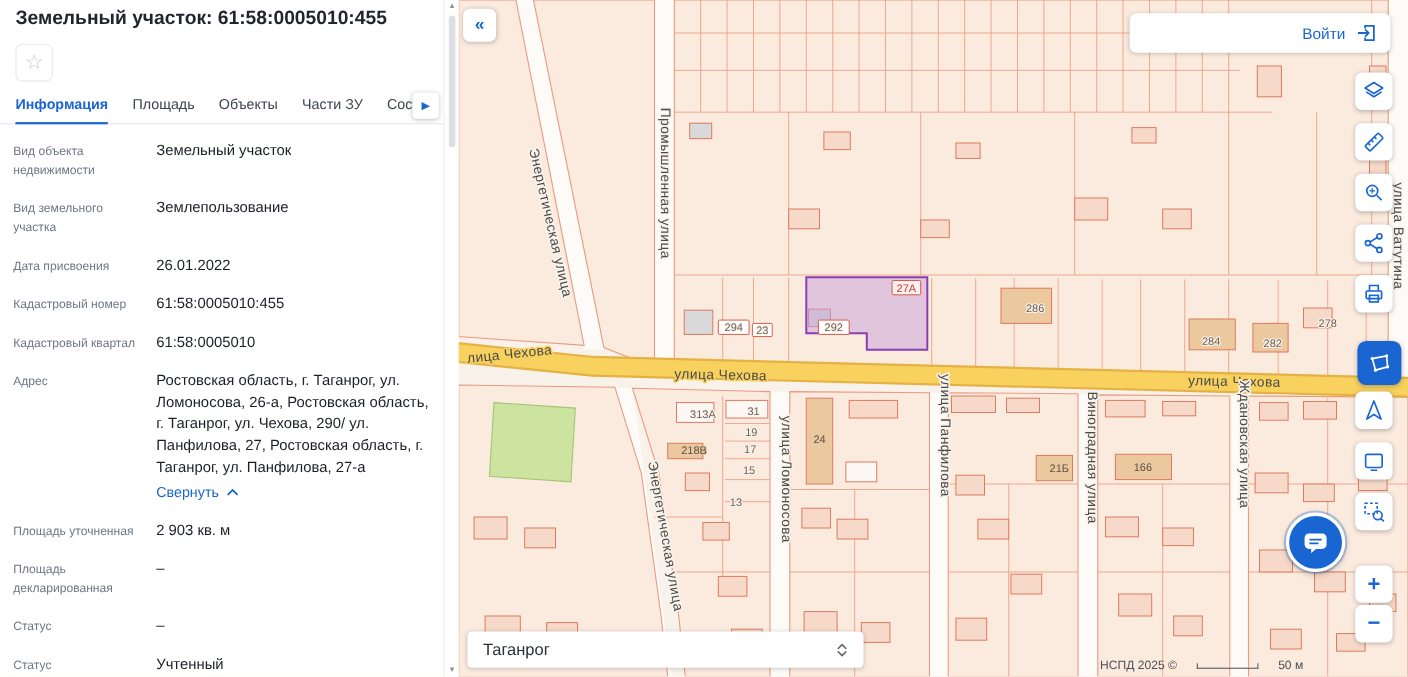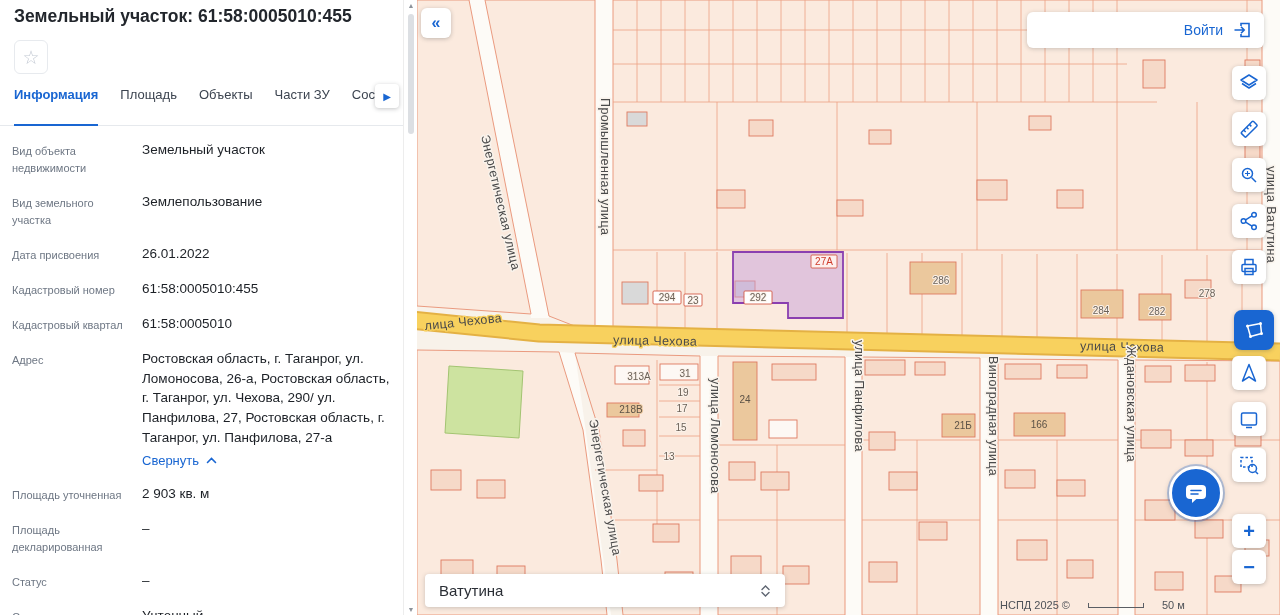--- a/index.html
+++ b/index.html
@@ -9,21 +9,21 @@
     font-family:"Liberation Sans", sans-serif; background:#ffffff;
   }
 
   
   .panel { position:absolute; left:0; top:0; width:403px; height:615px; background:#fff; overflow:hidden; }
   .panel-title { padding:6px 14px 0 14px; font-size:17.5px; font-weight:700; color:#22262c; }
   .fav-btn { margin:13px 0 0 14px; width:34px; height:34px; background:#fff; border:1px solid #e7eaee; border-radius:6px;
              display:flex; align-items:center; justify-content:center; cursor:pointer; }
   .star { color:#c3c9d3; font-size:19px; line-height:1; }
   .tabs { display:flex; gap:22px; padding:0 14px; margin-top:13px; border-bottom:1px solid #e6e9ed; position:relative; font-size:13px; color:#3c4450; }
-  .tab { padding-bottom:22px; white-space:nowrap; cursor:pointer; }
+  .tab { padding-bottom:9px; white-space:nowrap; cursor:pointer; }
   .tab.active { color:#1966d2; font-weight:700; border-bottom:2px solid #1966d2; margin-bottom:-1px; }
   .tab-next { position:absolute; right:4px; top:-3px; width:24px; height:24px; background:#fff; border:none; border-radius:4px;
               box-shadow:0 1px 4px rgba(60,64,67,.3); color:#1966d2; font-size:10px; cursor:pointer;
               display:flex; align-items:center; justify-content:center; }
   .rows { padding-top:14px; }
   .row { display:flex; gap:12px; margin-bottom:15px; padding-left:12px; }
   .flabel { flex:none; width:118px; font-size:11px; color:#6e7784; line-height:1.55; padding-top:3px; }
   .fvalue { font-size:13.5px; color:#1c2026; line-height:1.45; max-width:252px; }
   .collapse-link { display:inline-flex; align-items:center; gap:7px; margin-top:6px; color:#1966d2; font-size:13px; text-decoration:none; cursor:pointer; }
 
@@ -381,21 +381,21 @@
 
   <button class="chat-btn">
     <svg width="26" height="26" viewBox="0 0 26 26">
       <rect x="3" y="5" width="20" height="14" rx="4" fill="#ffffff"></rect>
       <path d="M9 18 L9 23 L14.5 18 Z" fill="#ffffff"></path>
       <path d="M8 10.5 h10 M8 14 h7" stroke="#1966d2" stroke-width="1.6" stroke-linecap="round" fill="none"></path>
     </svg>
   </button>
 
   <div class="legend-bar">
-    <span class="legend-label">Ватутина</span>
+    <span class="legend-label">Таганрог</span>
     <svg width="11" height="16" viewBox="0 0 11 16" fill="none" stroke="#5f6672" stroke-width="1.4" stroke-linecap="round">
       <path d="M2 6.5 L5.5 3 L9 6.5"></path>
         <path d="M2 9.5 L5.5 13 L9 9.5"></path>
     </svg>
   </div>
 
   <div class="attrib">
     <span>НСПД 2025 ©</span>
     <span class="scale-ruler"></span>
     <span>50 м</span>

